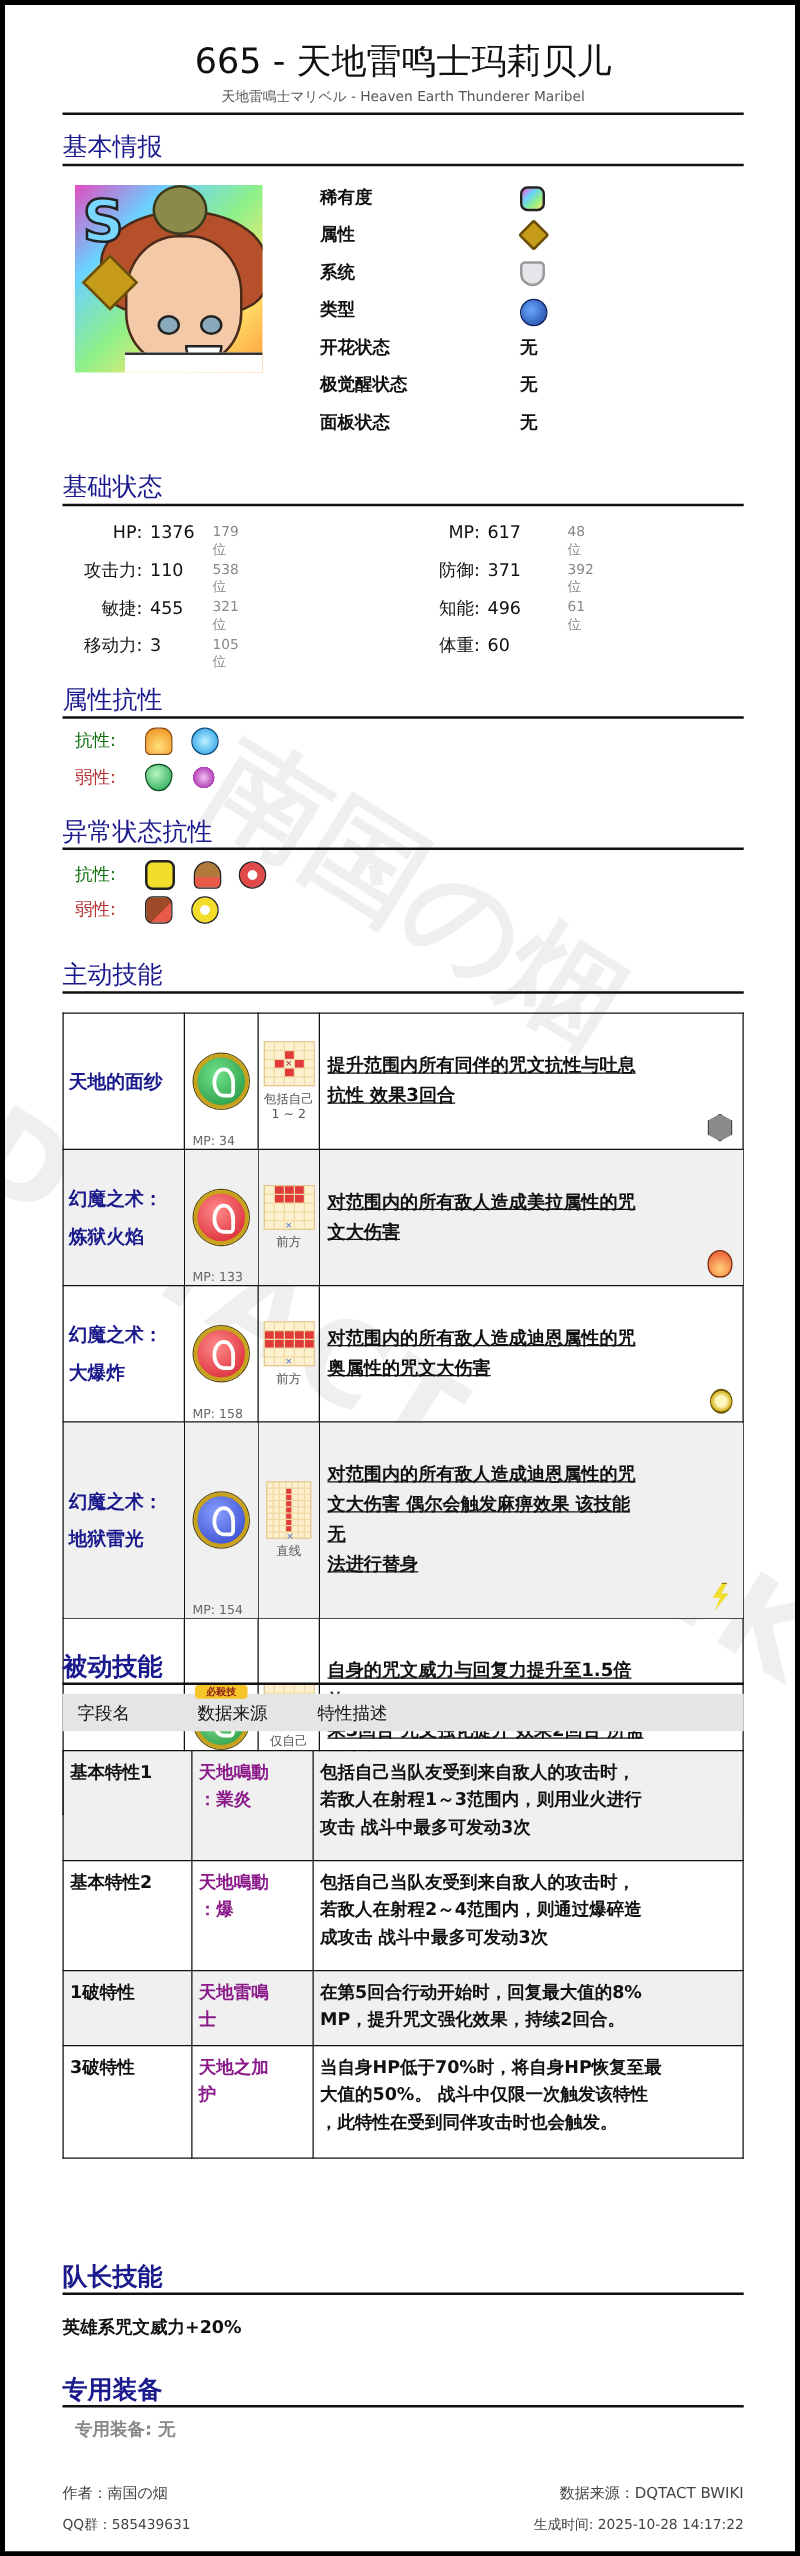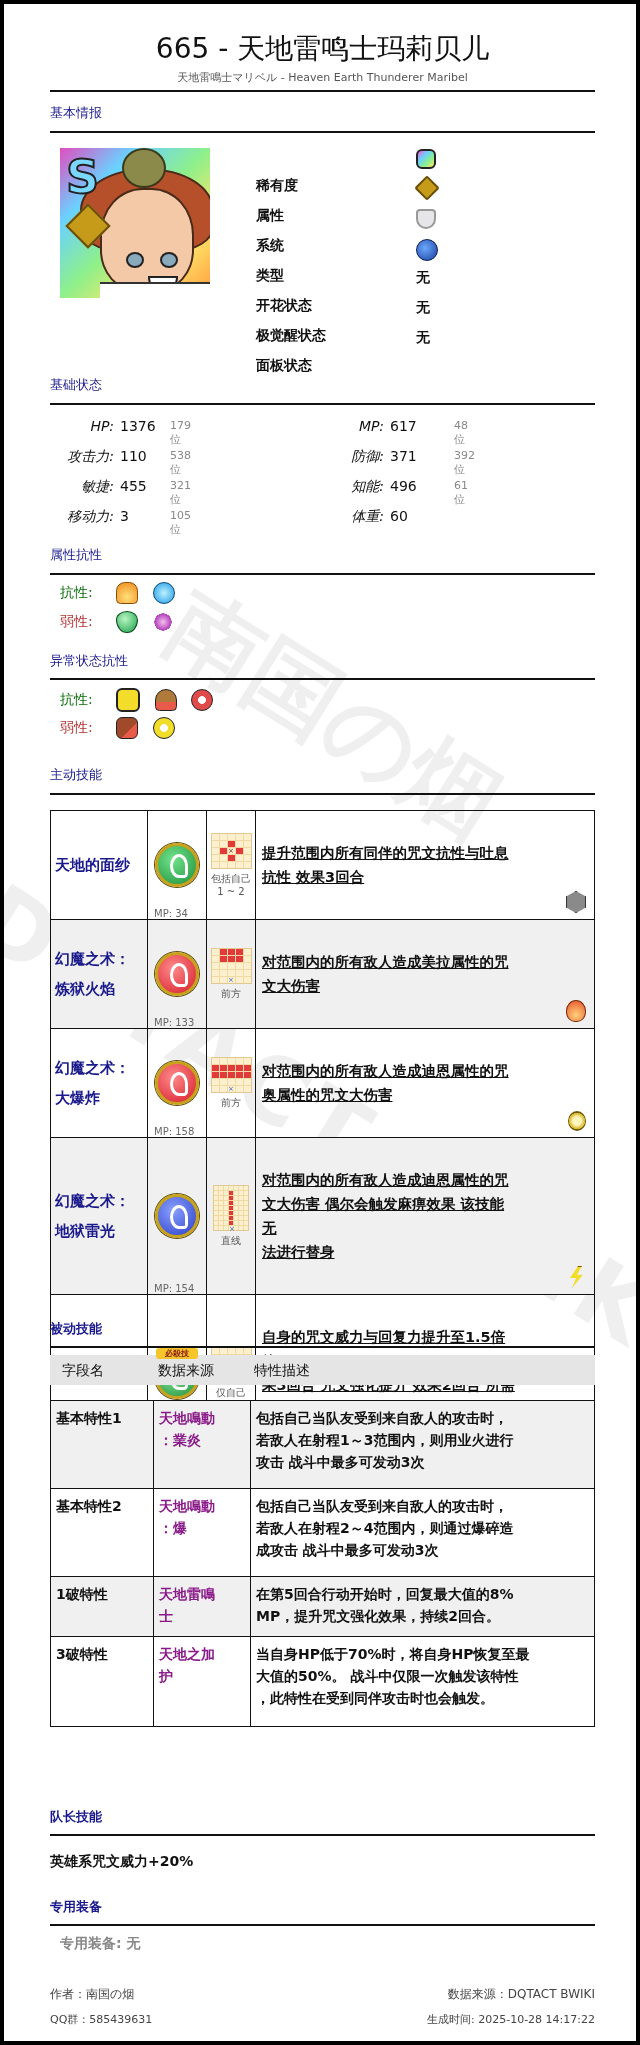--- a/index.html
+++ b/index.html
@@ -15,44 +15,44 @@
   .wm {
     position: absolute; color: #000; opacity: 0.06; font-weight: bold;
     white-space: nowrap; pointer-events: none; transform-origin: left top;
   }
   .wm1 { left: 205px; top: 560px; font-size: 92px; transform: rotate(32deg); }
   .wm2 { left: 10px; top: 860px; font-size: 92px; transform: rotate(32deg); letter-spacing: 6px; }
   .content { position: absolute; left: 46px; width: 545px; top: 0; }
   .title { position: absolute; top: 26px; left: 0; width: 545px; text-align: center; font-size: 28px; color: #111; }
   .subtitle { position: absolute; top: 66px; left: 0; width: 545px; text-align: center; font-size: 11px; color: #555; }
   .rule { position: absolute; left: 0; width: 545px; height: 2px; background: #111; }
-  .sec-title { position: absolute; left: 0; font-size: 13px; color: #1a1a8c; }
+  .sec-title { position: absolute; left: 0; font-size: 20px; color: #1a1a8c; }
   .sec-title.bold { font-weight: bold; }
 
   .portrait {
     position: absolute; left: 10px; top: 144px; width: 150px; height: 150px;
     background: linear-gradient(135deg,#e24dc0 0%,#6ad1ff 25%,#8ef08a 50%,#ffe66a 75%,#ff9a3c 100%);
     overflow: hidden;
   }
   .portrait .face { position:absolute; left:40px; top:40px; width:90px; height:100px; background:#f3c9a8; border-radius:45% 45% 40% 40%; border:2px solid #4a2a1a; }
   .portrait .hair { position:absolute; left:20px; top:20px; width:130px; height:80px; background:#b5502a; border-radius:50% 50% 30% 30%; border:2px solid #4a2a1a; }
   .portrait .hat { position:absolute; left:62px; top:0; width:40px; height:36px; background:#8b8a4a; border-radius:50%; border:2px solid #3a3a1a; }
   .portrait .rank { position:absolute; left:6px; top:2px; font-size:46px; font-weight:bold; color:#7ad7ff; -webkit-text-stroke:2px #222; }
   .portrait .elem { position:absolute; left:12px; top:62px; width:28px; height:28px; background:#c59b19; transform:rotate(45deg); border:2px solid #6a4f0a; }
   .portrait .eye { position:absolute; top:104px; width:14px; height:12px; background:#8ab; border:2px solid #222; border-radius:50%; }
   .portrait .mouth { position:absolute; left:88px; top:128px; width:26px; height:10px; background:#fff; border:2px solid #222; border-radius:0 0 12px 12px; }
   .portrait .collar { position:absolute; left:40px; top:134px; width:110px; height:30px; background:#fff; border-top:2px solid #333; }
 
   .info-row { position: absolute; left: 206px; width: 330px; height: 22px; font-size: 14px; font-weight: bold; color: #111; }
-  .info-row .lbl { position: absolute; left: 0; margin-top: 28px; }
+  .info-row .lbl { position: absolute; left: 0; }
   .info-row .val { position: absolute; left: 160px; font-weight: bold; }
   .ico { display: inline-block; width: 20px; height: 20px; border-radius: 50%; vertical-align: middle; }
 
   .stat { position: absolute; font-size: 14px; color: #111; height: 22px; }
-  .stat .k { display: inline-block; text-align: right; font-style: italic; }
+  .stat .k { display: inline-block; text-align: right; }
   .stat .v { display: inline-block; margin-left: 6px; }
   .stat .r { position: absolute; font-size: 11px; color: #888; top: 1px; }
 
   .res-row { position: absolute; left: 10px; height: 24px; font-size: 14px; font-weight: normal; }
   .res-row .lbl { display: inline-block; width: 52px; }
   .res-row .lbl.good { color: #0d6e0d; }
   .res-row .lbl.bad { color: #b23232; }
   .res-ico { display: inline-block; width: 20px; height: 20px; margin-right: 10px; vertical-align: middle; border-radius: 50%; }
 
   table { border-collapse: collapse; }

